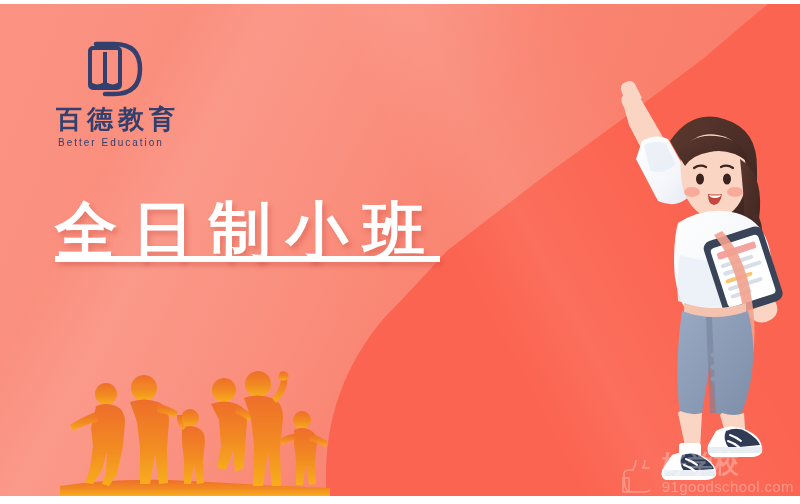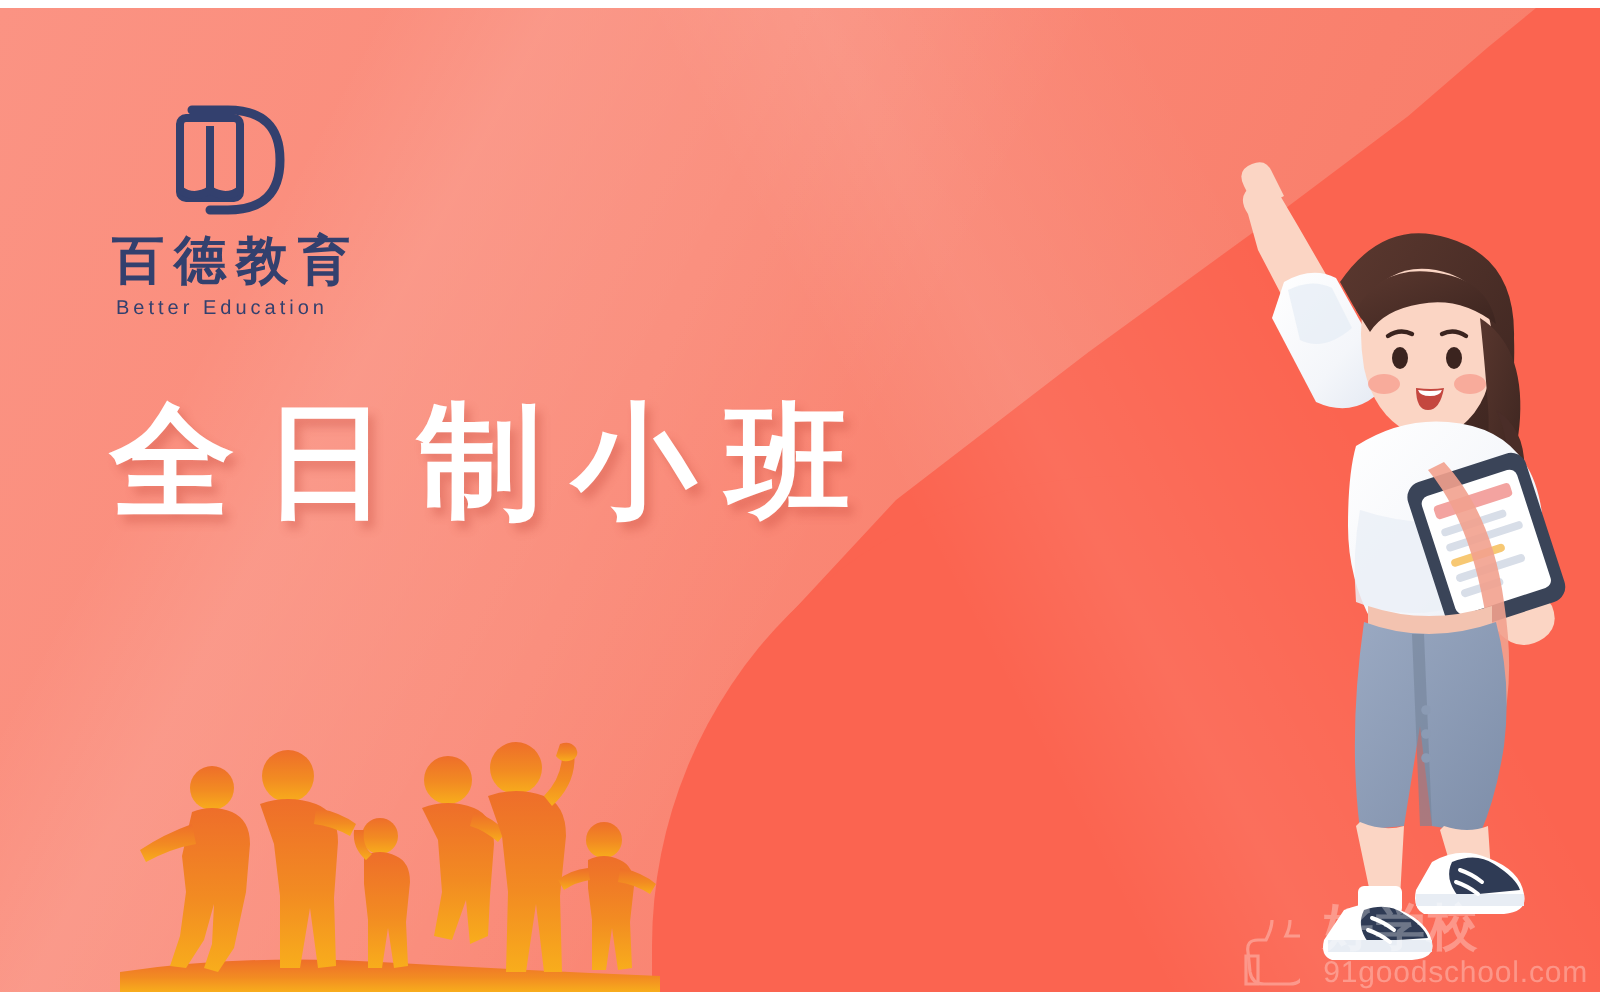--- a/index.html
+++ b/index.html
@@ -84,21 +84,21 @@
     position: absolute; left: 0; top: 0; width: 800px; height: 4px; background: #ffffff;
   }
   .edge-bottom {
     position: absolute; left: 0; bottom: 0; width: 800px; height: 8px; background: #ffffff;
   }
 
   
   .logo {
     position: absolute;
     left: 56px;
-    top: 51px;
+    top: 40px;
     width: 190px;
   }
   .logo-mark {
     width: 70px;
     height: 58px;
     margin-left: 18px;
     margin-bottom: 4px;
   }
   .logo-cn {
     font-family: "DejaVu Sans", "Liberation Sans", sans-serif;
@@ -137,20 +137,21 @@
     font-size: 92px;
     letter-spacing: 17px;
     line-height: 1.02;
   }
   .headline-l2 {
     font-size: 62px;
     letter-spacing: 15px;
     line-height: 1.18;
     margin-top: 8px;
     margin-left: 3px;
+    text-decoration: underline;
   }
 
   
   .silhouettes {
     position: absolute;
     left: 52px;
     bottom: 8px;
     width: 290px;
     height: 128px;
   }

